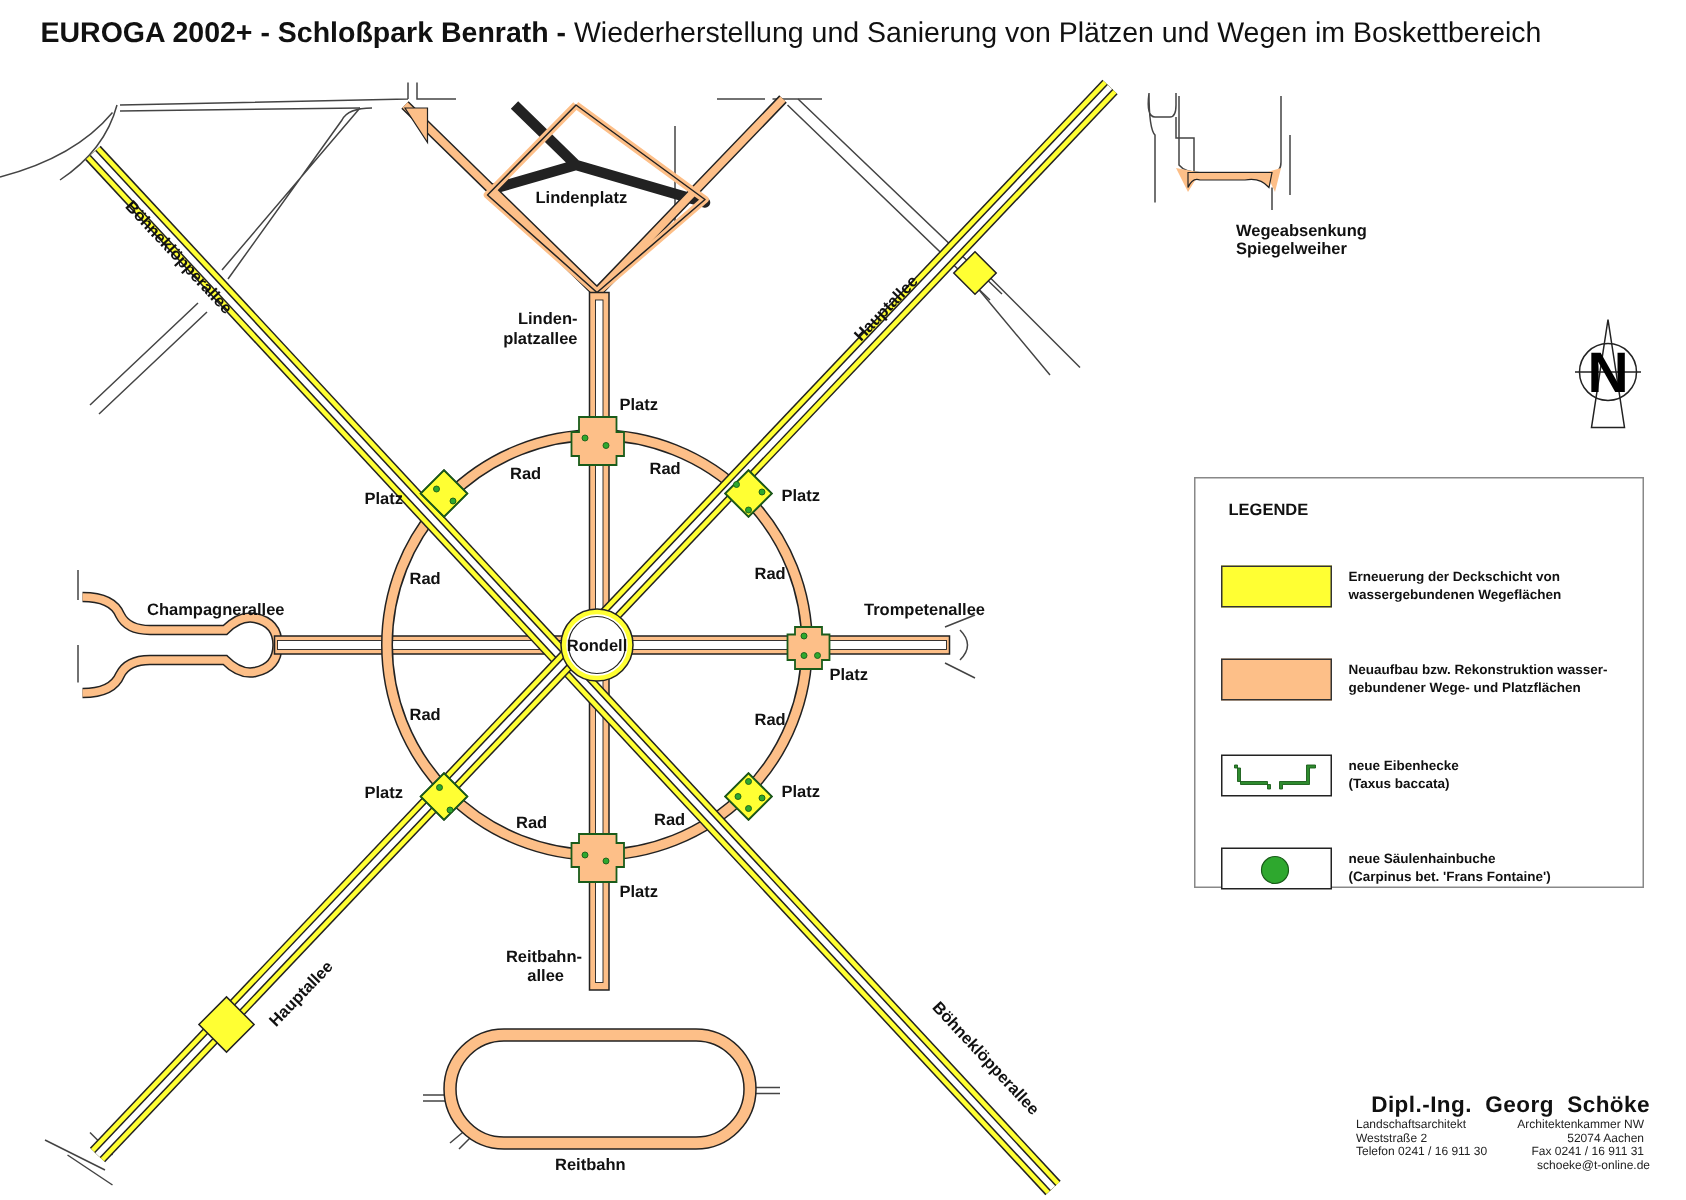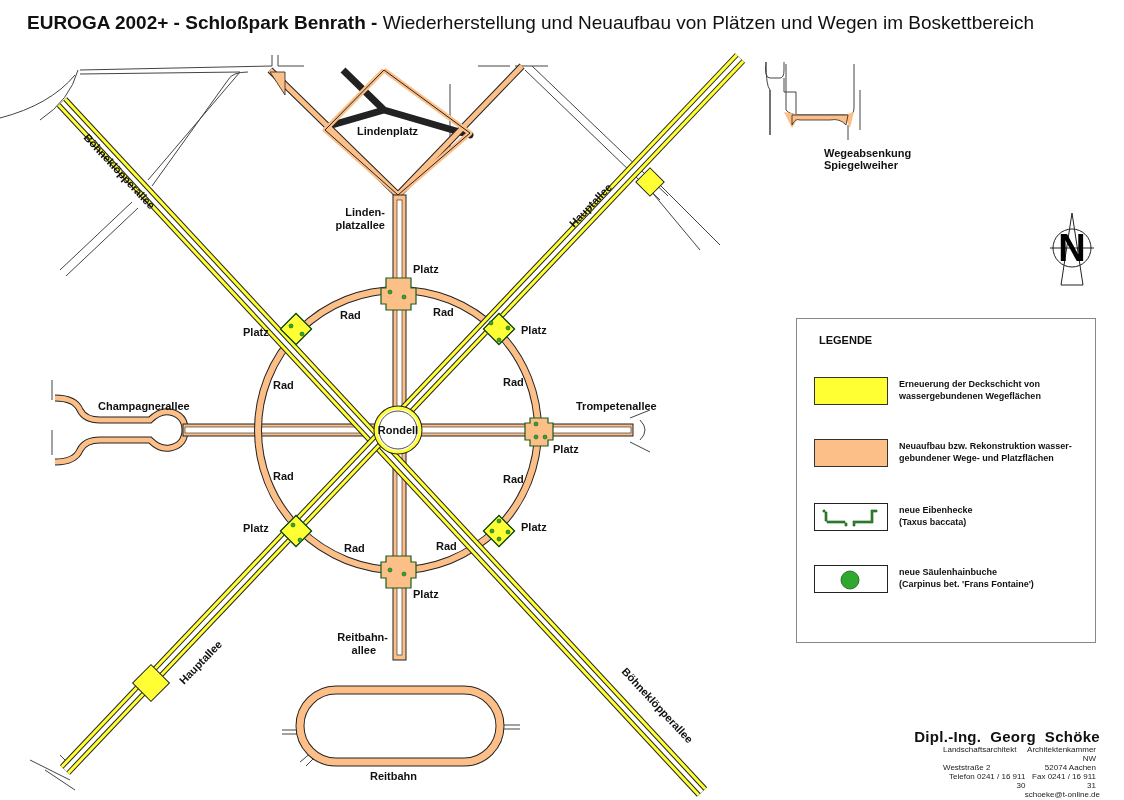--- a/index.html
+++ b/index.html
@@ -2,36 +2,36 @@
 <html><head>
 <meta charset="utf-8">
 <style>
   html,body{margin:0;padding:0;background:#ffffff;}
   body{width:1124px;height:800px;position:relative;overflow:hidden;font-family:"Liberation Sans",sans-serif;color:#111;}
   .title{position:absolute;left:27px;top:12px;font-size:19px;white-space:nowrap;}
   .title b{font-weight:bold;margin-top:36px;}
   .title .reg{font-weight:normal;}
   svg.map{position:absolute;left:0;top:0;}
   .lbl{font-family:"Liberation Sans",sans-serif;font-weight:bold;font-size:11px;fill:#111;}
-  .legend{position:absolute;left:796px;top:318px;width:300px;height:325px;border:1px solid #888;background:#fff;box-sizing:border-box;}
+  .legend{position:absolute;left:796px;top:318px;width:300px;height:274px;border:1px solid #888;background:#fff;box-sizing:border-box;}
   .legend-title{position:absolute;left:22px;top:15px;font-weight:bold;font-size:11px;}
   .leg-item{position:absolute;left:17px;width:280px;height:32px;}
   .swatch{position:absolute;left:0;top:0;width:74px;height:28px;box-sizing:border-box;border:1px solid #333;}
   .leg-text{position:absolute;left:85px;top:1px;font-weight:bold;font-size:9px;line-height:12px;}
   .author{position:absolute;left:900px;top:728px;width:200px;text-align:right;}
   .author-name{font-weight:bold;font-size:15px;letter-spacing:0.3px;}
   .author-line{font-size:8px;line-height:9px;color:#222;}
-  .author-row{display:flex;justify-content:space-between;font-size:8px;line-height:9px;color:#222;padding:0 4px;margin-left:39px;}
+  .author-row{display:flex;justify-content:space-between;font-size:8px;line-height:9px;color:#222;padding:0 4px;}
 </style>
 </head>
 <body>
 
 <div class="title">
   <b>EUROGA 2002+ - Schloßpark Benrath -</b>
-  <span class="reg">Wiederherstellung und Neuaufbau von Plätzen und Wegen im Boskettbereich</span>
+  <span class="reg">Wiederherstellung und Sanierung von Plätzen und Wegen im Boskettbereich</span>
 </div>
 
 <svg class="map" width="1124" height="800" viewBox="0 0 1124 800">
   <defs>
     
   </defs>
 
   <g fill="none" stroke="#444" stroke-width="1">
     <path d="M80 70 L272 66 M272 66 L272 55 M278 55 L278 66 L304 66"></path>
     <path d="M40 120 Q70 100 78 70"></path>

